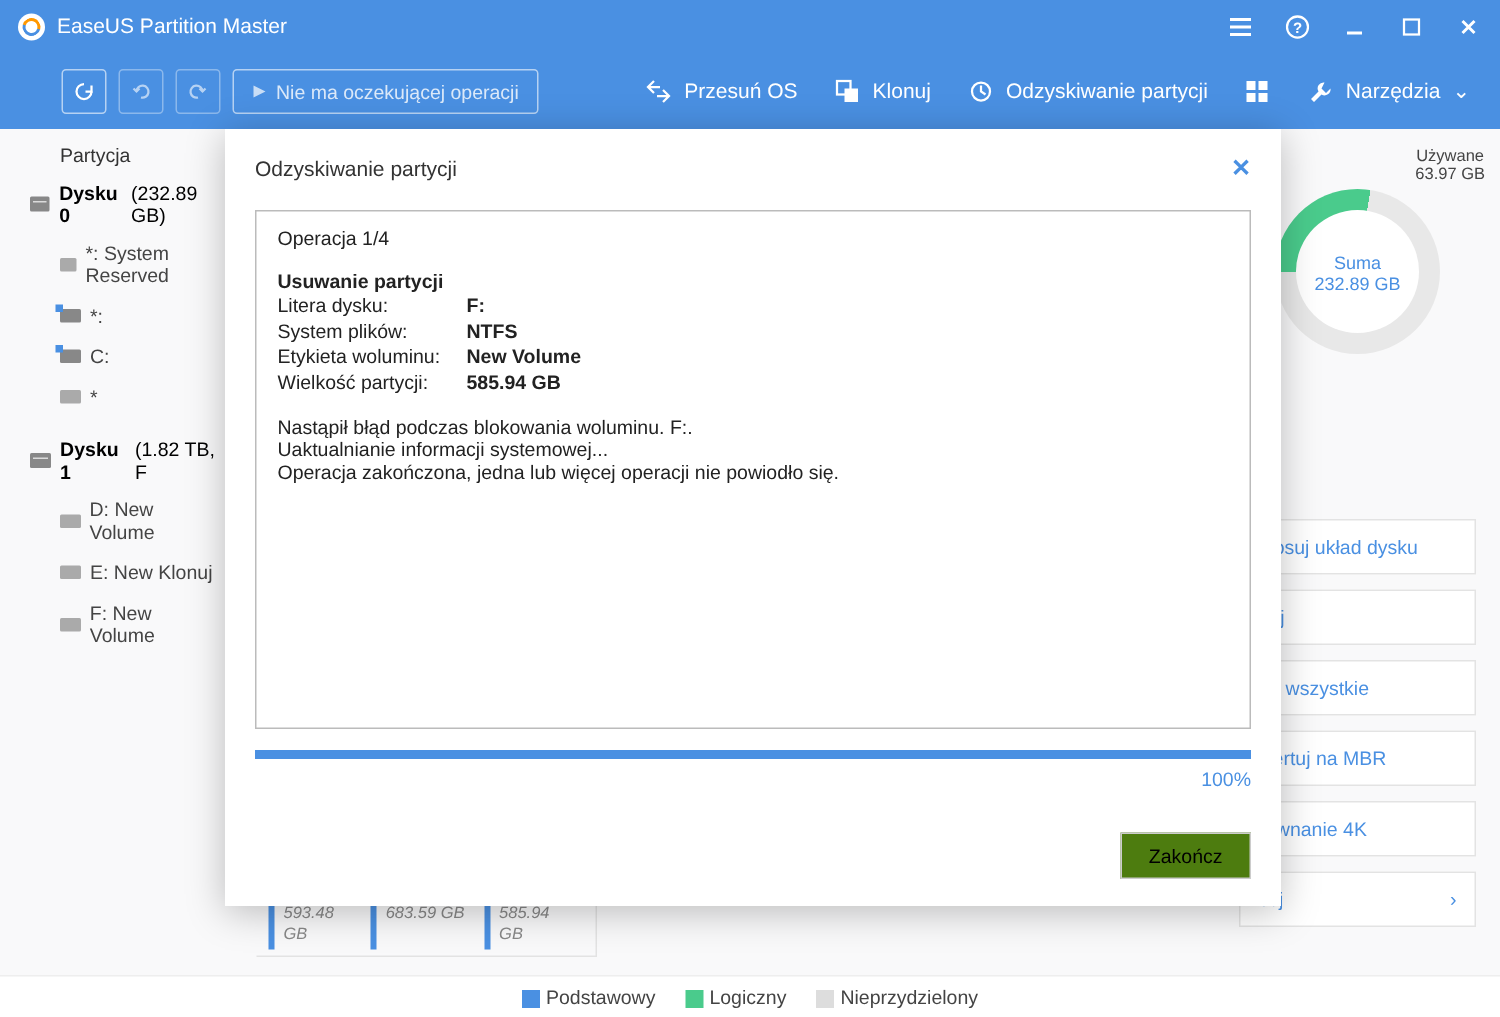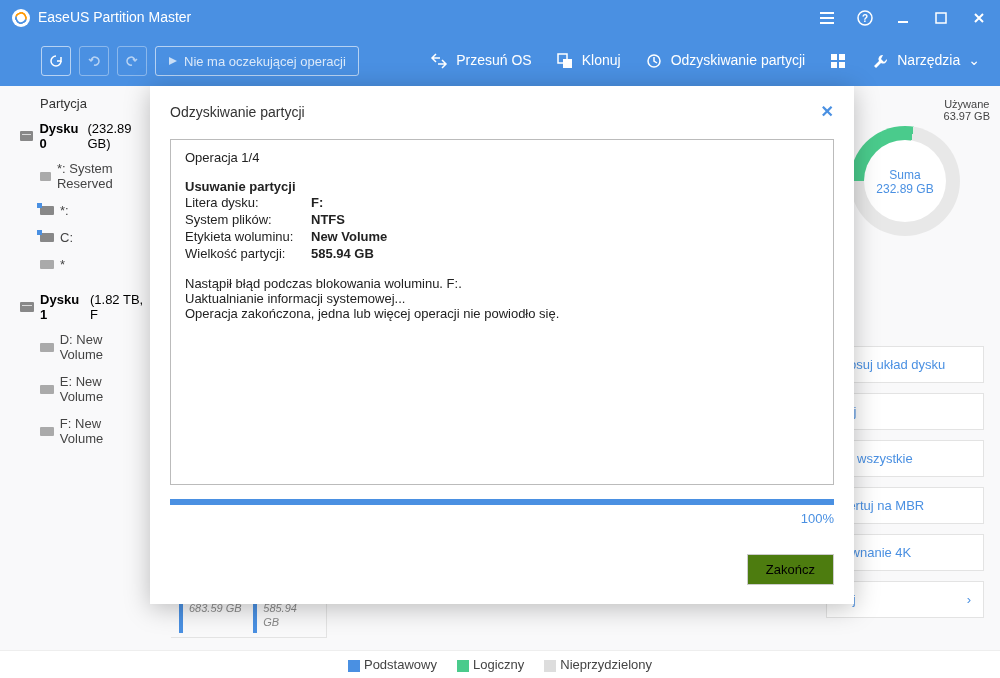--- a/index.html
+++ b/index.html
@@ -220,21 +220,21 @@
       <span class="disk-icon"></span>
       <b>Dysku 1</b>
       <span>(1.82 TB, F</span>
     </div>
     <div class="part-row">
         <span class="part-icon"></span>
         <span>D: New Volume</span>
       </div>
     <div class="part-row">
         <span class="part-icon"></span>
-        <span>E: New Volume</span>
+        <span>E: New Klonuj</span>
       </div>
     <div class="part-row">
         <span class="part-icon"></span>
         <span>F: New Volume</span>
       </div>
   </div>
 
   <div class="center">
     <div class="bottom-disks">
       <div class="disk-card">
@@ -254,20 +254,25 @@
         </div>
       </div>
       <div class="disk-card">
         <div class="disk-info">
           <b>Dysk 1</b><br>
           <span>Podstawowy..</span><br>
           <span class="sz">1.82 TB</span>
         </div>
         <div class="disk-bar">
           <div class="bar-segs">
+            <div class="seg" style="flex:1">
+              <div class="stripe g"></div>
+              <span>D:</span><br>
+              <span class="szv">593.48 GB</span>
+            </div>
             <div class="seg" style="flex:1.15">
               <div class="stripe" style="visibility:hidden"></div><br>
               <span class="szv">683.59 GB</span>
             </div>
             <div class="seg" style="flex:1">
               <div class="stripe" style="visibility:hidden"></div><br>
               <span class="szv">585.94 GB</span>
             </div>
           </div>
         </div>

